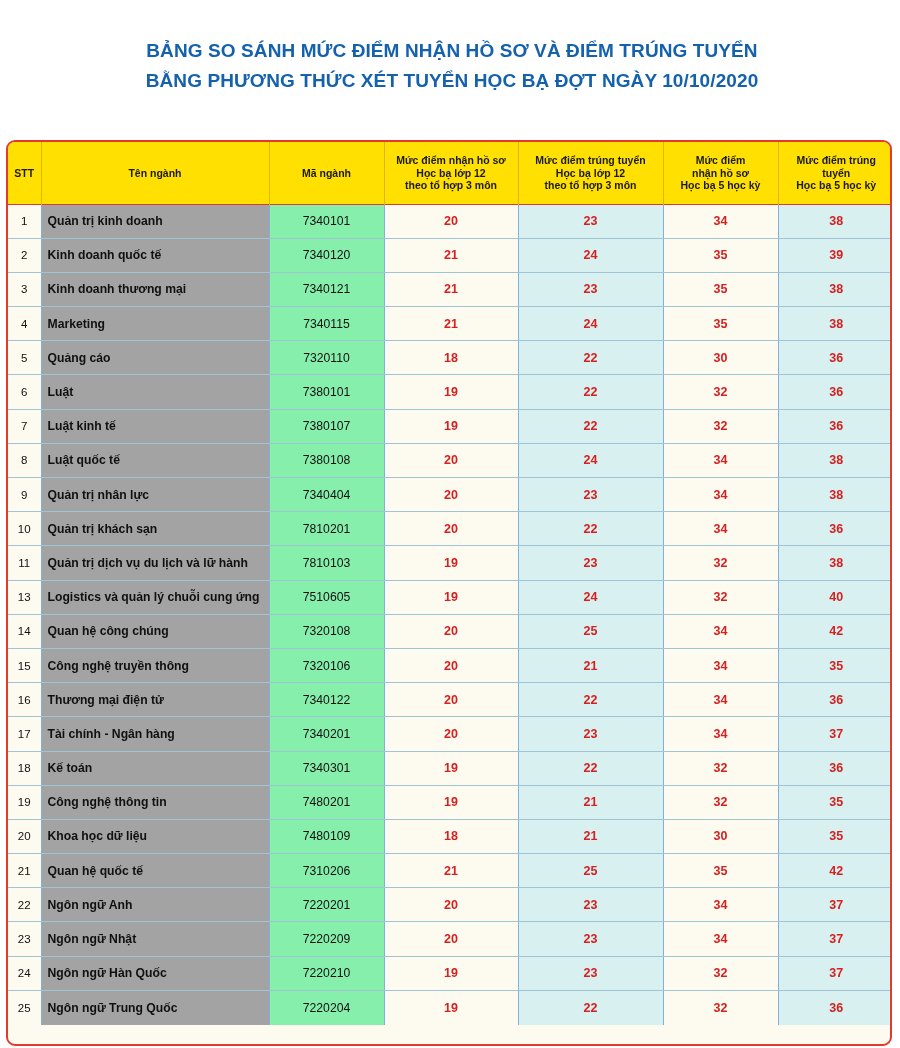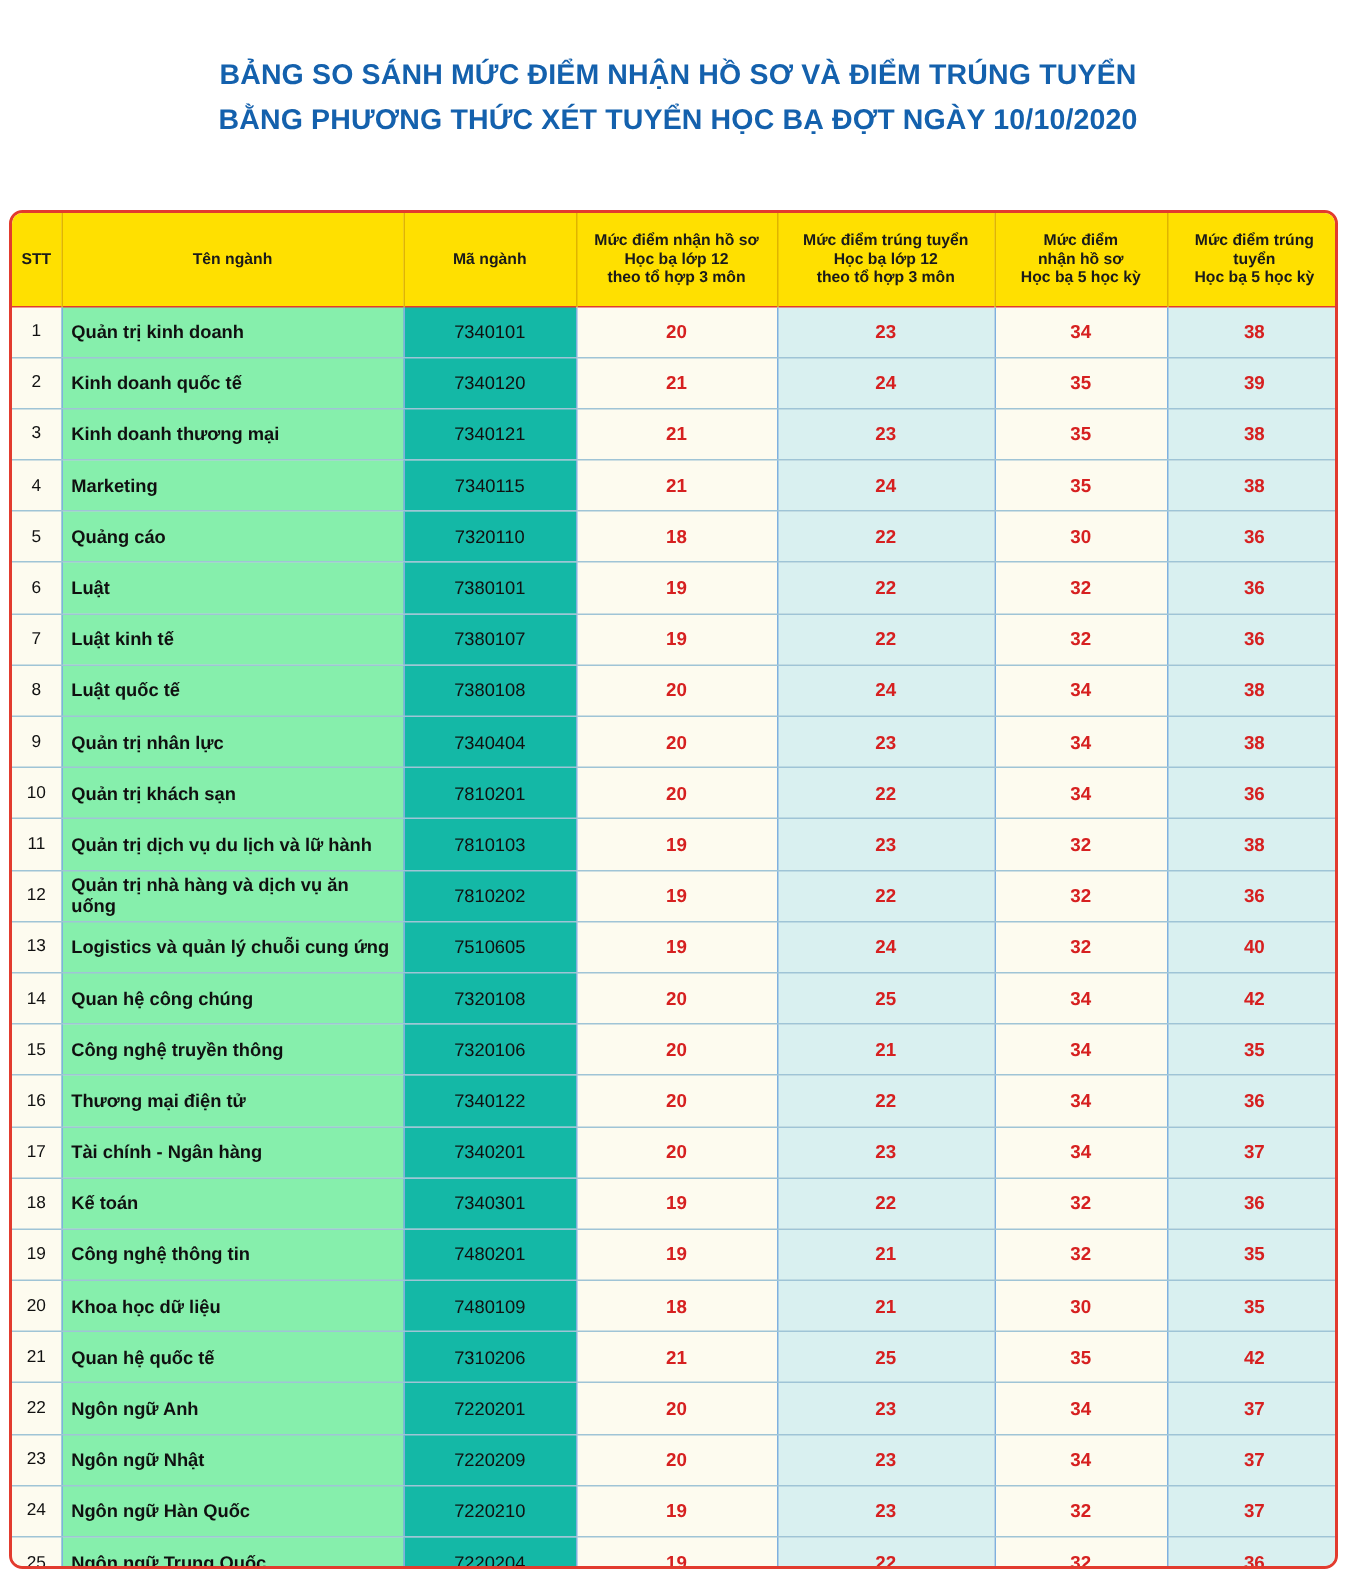--- a/index.html
+++ b/index.html
@@ -67,22 +67,22 @@
     border-right:1.1px solid #7fb0de;
     padding:0 6px;
     box-sizing:border-box;
     vertical-align:middle;
     color:#101010;
   }
   tbody tr:last-child td{border-bottom:none;}
   tbody td:last-child{border-right:none;}
 
   .c-stt{width:33px;text-align:center;font-size:11.5px;background:#fdfbef;}
-  .c-name{width:228px;text-align:left;font-weight:bold;background:#86efac;}
-  .c-code{width:115px;text-align:center;background:#14b8a6;font-weight:normal;}
+  .c-name{width:228px;text-align:left;font-weight:bold;background:#a3a3a3;}
+  .c-code{width:115px;text-align:center;background:#86efac;font-weight:normal;}
   .c-v1{width:134px;text-align:center;background:#fdfbef;}
   .c-v2{width:145px;text-align:center;background:#d9f0f0;}
   .c-v3{width:115px;text-align:center;background:#fdfbef;}
   .c-v4{width:116px;text-align:center;background:#d9f0f0;}
   .num{color:#d62020;font-weight:bold;font-size:12.5px;}
 
   thead th.h-stt{width:33px;}
   thead th.h-name{width:228px;}
   thead th.h-code{width:115px;}
   thead th.h-v1{width:134px;margin-left:28px;}
@@ -233,29 +233,20 @@
           <tr>
             <td class="c-stt">11</td>
             <td class="c-name">Quản trị dịch vụ du lịch và lữ hành</td>
             <td class="c-code">7810103</td>
             <td class="c-v1"><span class="num">19</span></td>
             <td class="c-v2"><span class="num">23</span></td>
             <td class="c-v3"><span class="num">32</span></td>
             <td class="c-v4"><span class="num">38</span></td>
           </tr>
           <tr>
-            <td class="c-stt">12</td>
-            <td class="c-name">Quản trị nhà hàng và dịch vụ ăn uống</td>
-            <td class="c-code">7810202</td>
-            <td class="c-v1"><span class="num">19</span></td>
-            <td class="c-v2"><span class="num">22</span></td>
-            <td class="c-v3"><span class="num">32</span></td>
-            <td class="c-v4"><span class="num">36</span></td>
-          </tr>
-          <tr>
             <td class="c-stt">13</td>
             <td class="c-name">Logistics và quản lý chuỗi cung ứng</td>
             <td class="c-code">7510605</td>
             <td class="c-v1"><span class="num">19</span></td>
             <td class="c-v2"><span class="num">24</span></td>
             <td class="c-v3"><span class="num">32</span></td>
             <td class="c-v4"><span class="num">40</span></td>
           </tr>
           <tr>
             <td class="c-stt">14</td>

